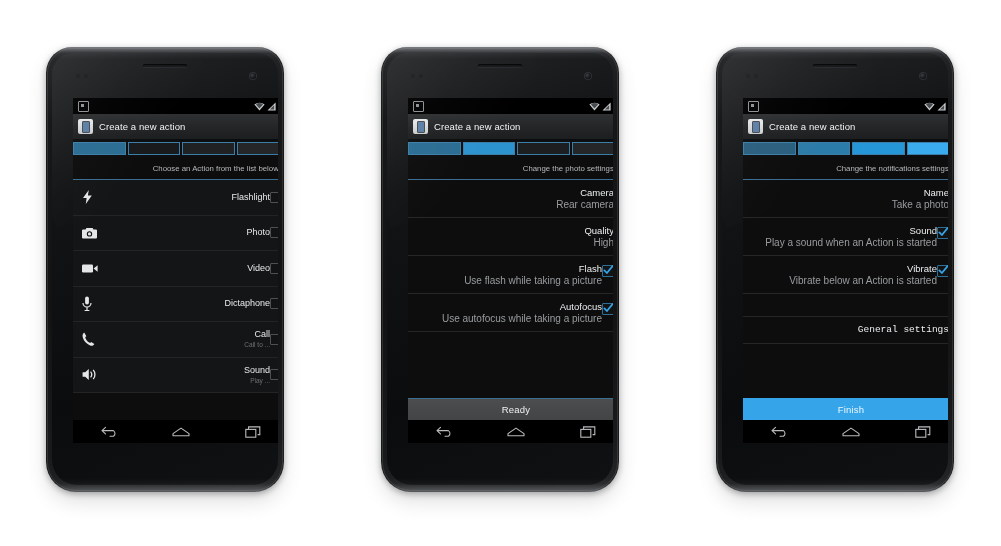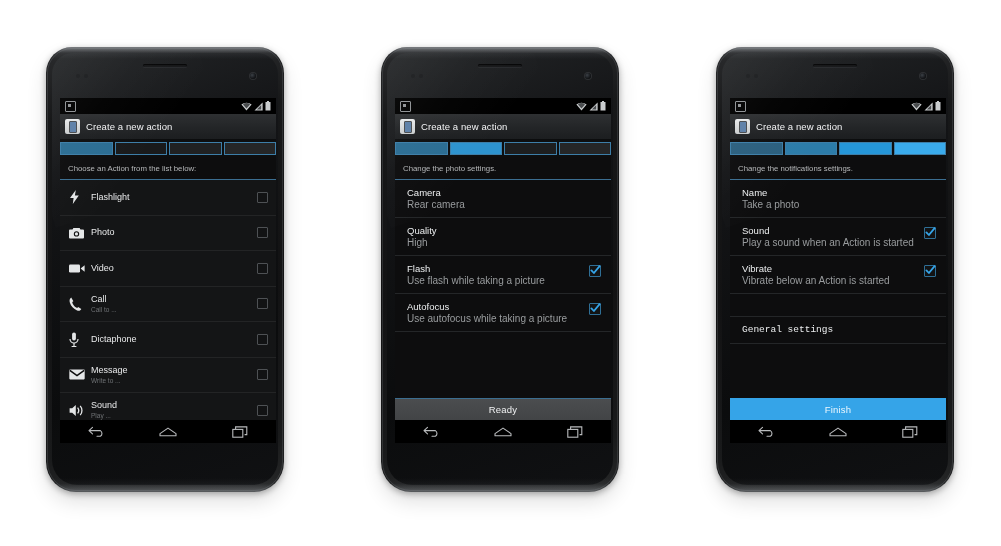--- a/index.html
+++ b/index.html
@@ -108,28 +108,29 @@
     border-radius: 50%;
     background: #1a1c1e;
     display: block;
   }
   .sensors i:nth-child(1) { left: 0; }
   .sensors i:nth-child(2) { left: 8px; }
 
   
   .screen {
     position: absolute;
-    top: 45px; left: 8px;
+    top: 45px; left: 21px;
     width: 216px;
     height: 345px;
     background: #0a0a0a;
     overflow: hidden;
     z-index: 3;
     display: flex;
     flex-direction: column;
+    text-align: right;
   }
 
   
   .statusbar {
     height: 16px;
     background: #000000;
     display: flex;
     align-items: center;
     justify-content: space-between;
     padding: 0 5px;
@@ -430,59 +431,46 @@
               </svg>
             </span>
             <span class="txt">
               <div class="t1">Video</div>
             </span>
             <span class="cb"></span>
           </div>
 
           <div class="row-a">
             <span class="ic">
-              <svg width="13" height="14" viewBox="0 0 13 14">
-                <path d="M2.2 0.6 C0.6 1.8 0.2 3.6 0.9 5.8 C1.9 9.2 4.6 12.1 8.1 13.4 C10.3 14.2 11.6 13.3 12.3 11.9 L9.2 9.9 C8.6 10.8 8.1 11.1 7.2 10.6 C5.4 9.6 4 8 3.4 6.1 C3.1 5.2 3.4 4.7 4.4 4.3 Z" fill="#e4e6e7"></path>
-              </svg>
-            </span>
-            <span class="txt">
-              <div class="t1">Call</div>
-              <div class="t2">Call to ...</div>
-            </span>
-            <span class="cb"></span>
-          </div>
-
-          <div class="row-a">
-            <span class="ic">
               <svg width="10" height="15" viewBox="0 0 10 15">
                 <rect x="3.1" y="0.4" width="3.8" height="8" rx="1.9" fill="#e4e6e7"></rect>
                 <path d="M1 7 A4 4 0 0 0 9 7" fill="none" stroke="#e4e6e7" stroke-width="1.2"></path>
                 <rect x="4.4" y="11" width="1.2" height="3.2" fill="#e4e6e7"></rect>
                 <rect x="2.6" y="14" width="4.8" height="1.1" fill="#e4e6e7"></rect>
               </svg>
             </span>
             <span class="txt">
               <div class="t1">Dictaphone</div>
             </span>
             <span class="cb"></span>
           </div>
 
           <div class="row-a">
             <span class="ic">
-              <svg width="16" height="11" viewBox="0 0 16 11">
-                <rect x="0.3" y="0.6" width="15.4" height="9.8" rx="0.8" fill="#e4e6e7"></rect>
-                <path d="M0.8 1.4 L8 6.6 L15.2 1.4" fill="none" stroke="#0d0d0e" stroke-width="1.6"></path>
-              </svg>
-            </span>
-            <span class="txt">
-              <div class="t1">Message</div>
-              <div class="t2">Write to ...</div>
+              <svg width="13" height="14" viewBox="0 0 13 14">
+                <path d="M2.2 0.6 C0.6 1.8 0.2 3.6 0.9 5.8 C1.9 9.2 4.6 12.1 8.1 13.4 C10.3 14.2 11.6 13.3 12.3 11.9 L9.2 9.9 C8.6 10.8 8.1 11.1 7.2 10.6 C5.4 9.6 4 8 3.4 6.1 C3.1 5.2 3.4 4.7 4.4 4.3 Z" fill="#e4e6e7"></path>
+              </svg>
+            </span>
+            <span class="txt">
+              <div class="t1">Call</div>
+              <div class="t2">Call to ...</div>
             </span>
             <span class="cb"></span>
           </div>
+
 
           <div class="row-a">
             <span class="ic">
               <svg width="16" height="13" viewBox="0 0 16 13">
                 <path d="M0.6 4.2 H3.2 L6.8 1 V12 L3.2 8.8 H0.6 Z" fill="#e4e6e7"></path>
                 <path d="M8.6 3.6 A4.6 4.6 0 0 1 8.6 9.4" fill="none" stroke="#e4e6e7" stroke-width="1.3"></path>
                 <path d="M11.2 1.8 A7.2 7.2 0 0 1 11.2 11.2" fill="none" stroke="#e4e6e7" stroke-width="1.3"></path>
               </svg>
             </span>
             <span class="txt">

